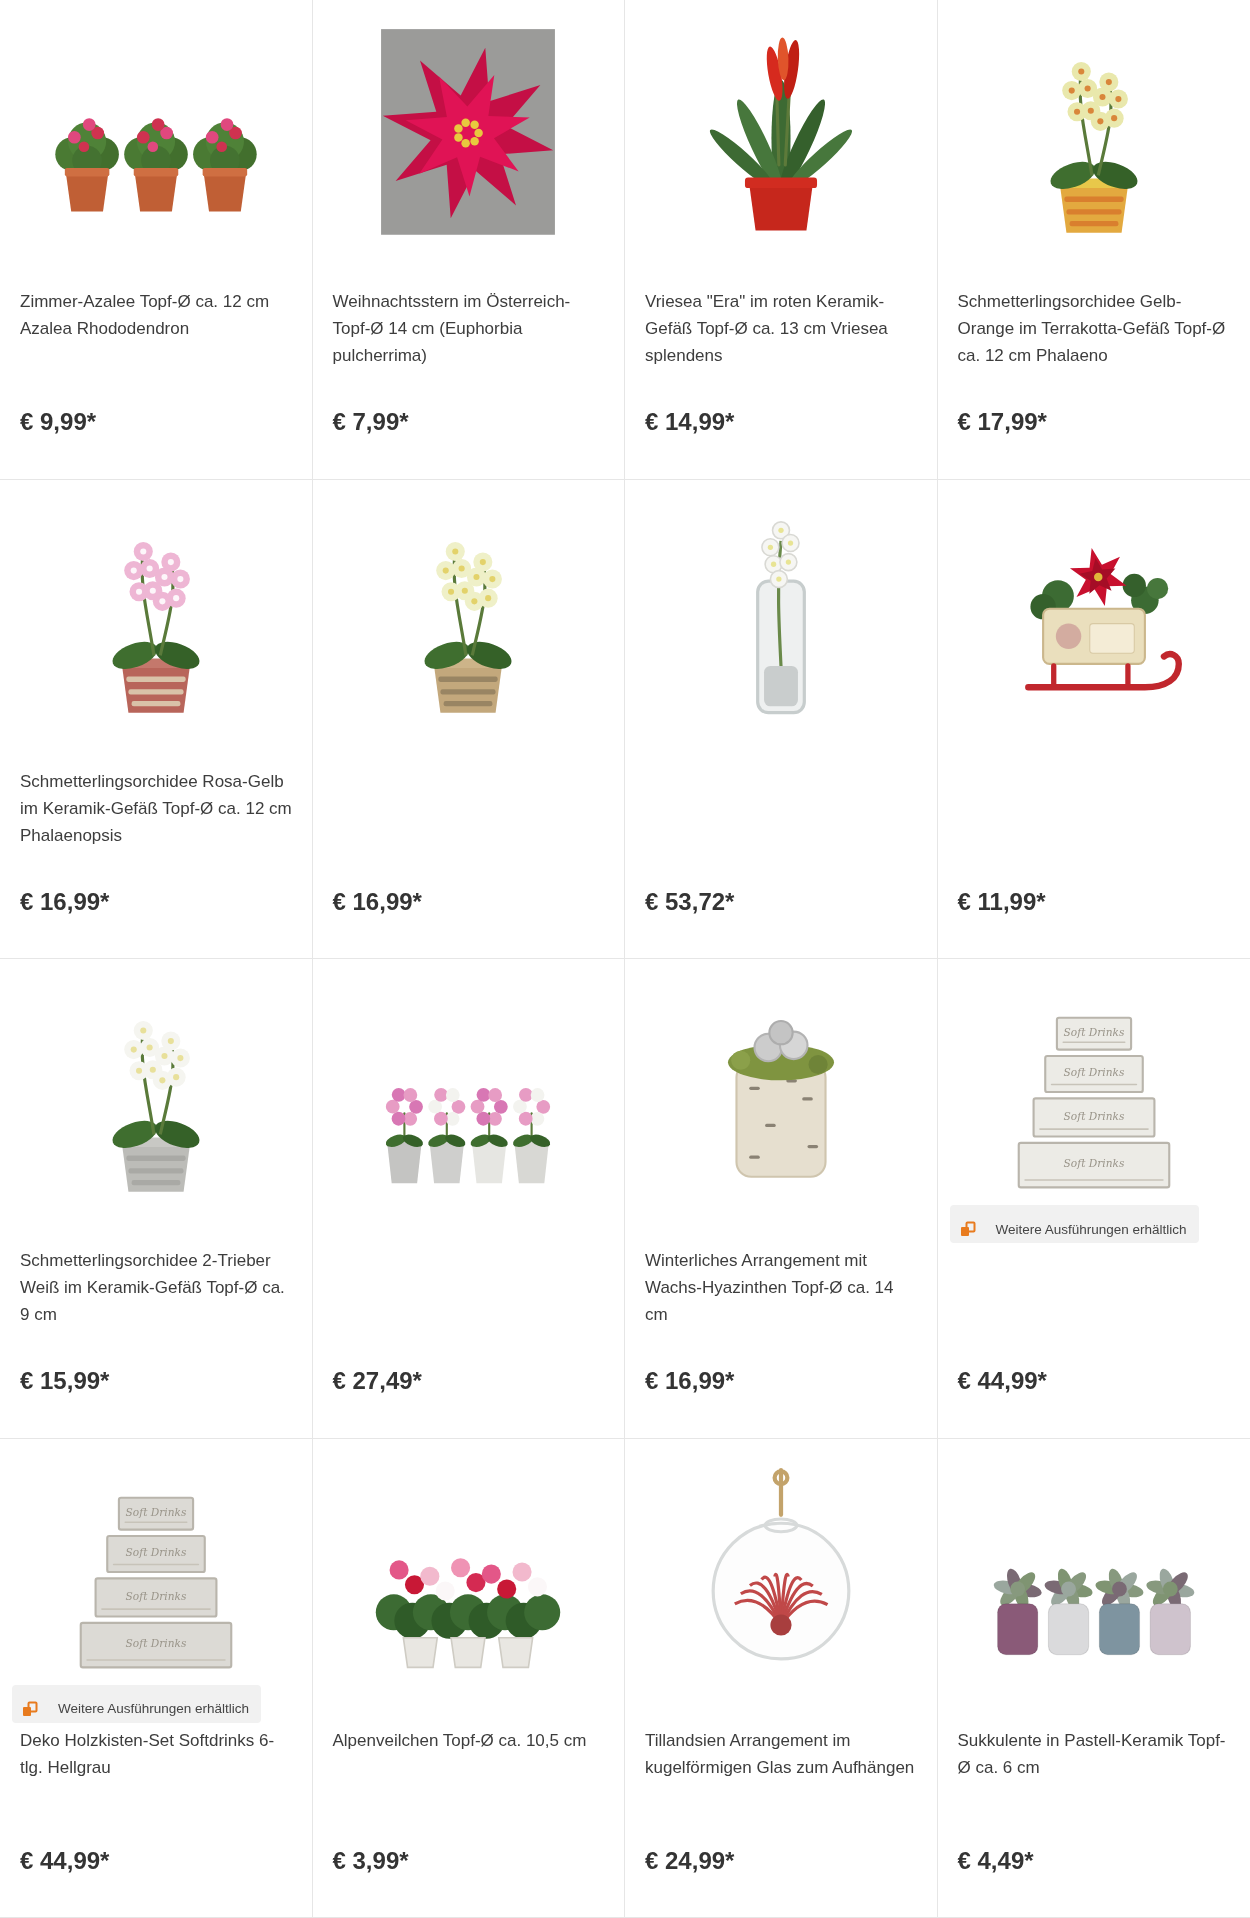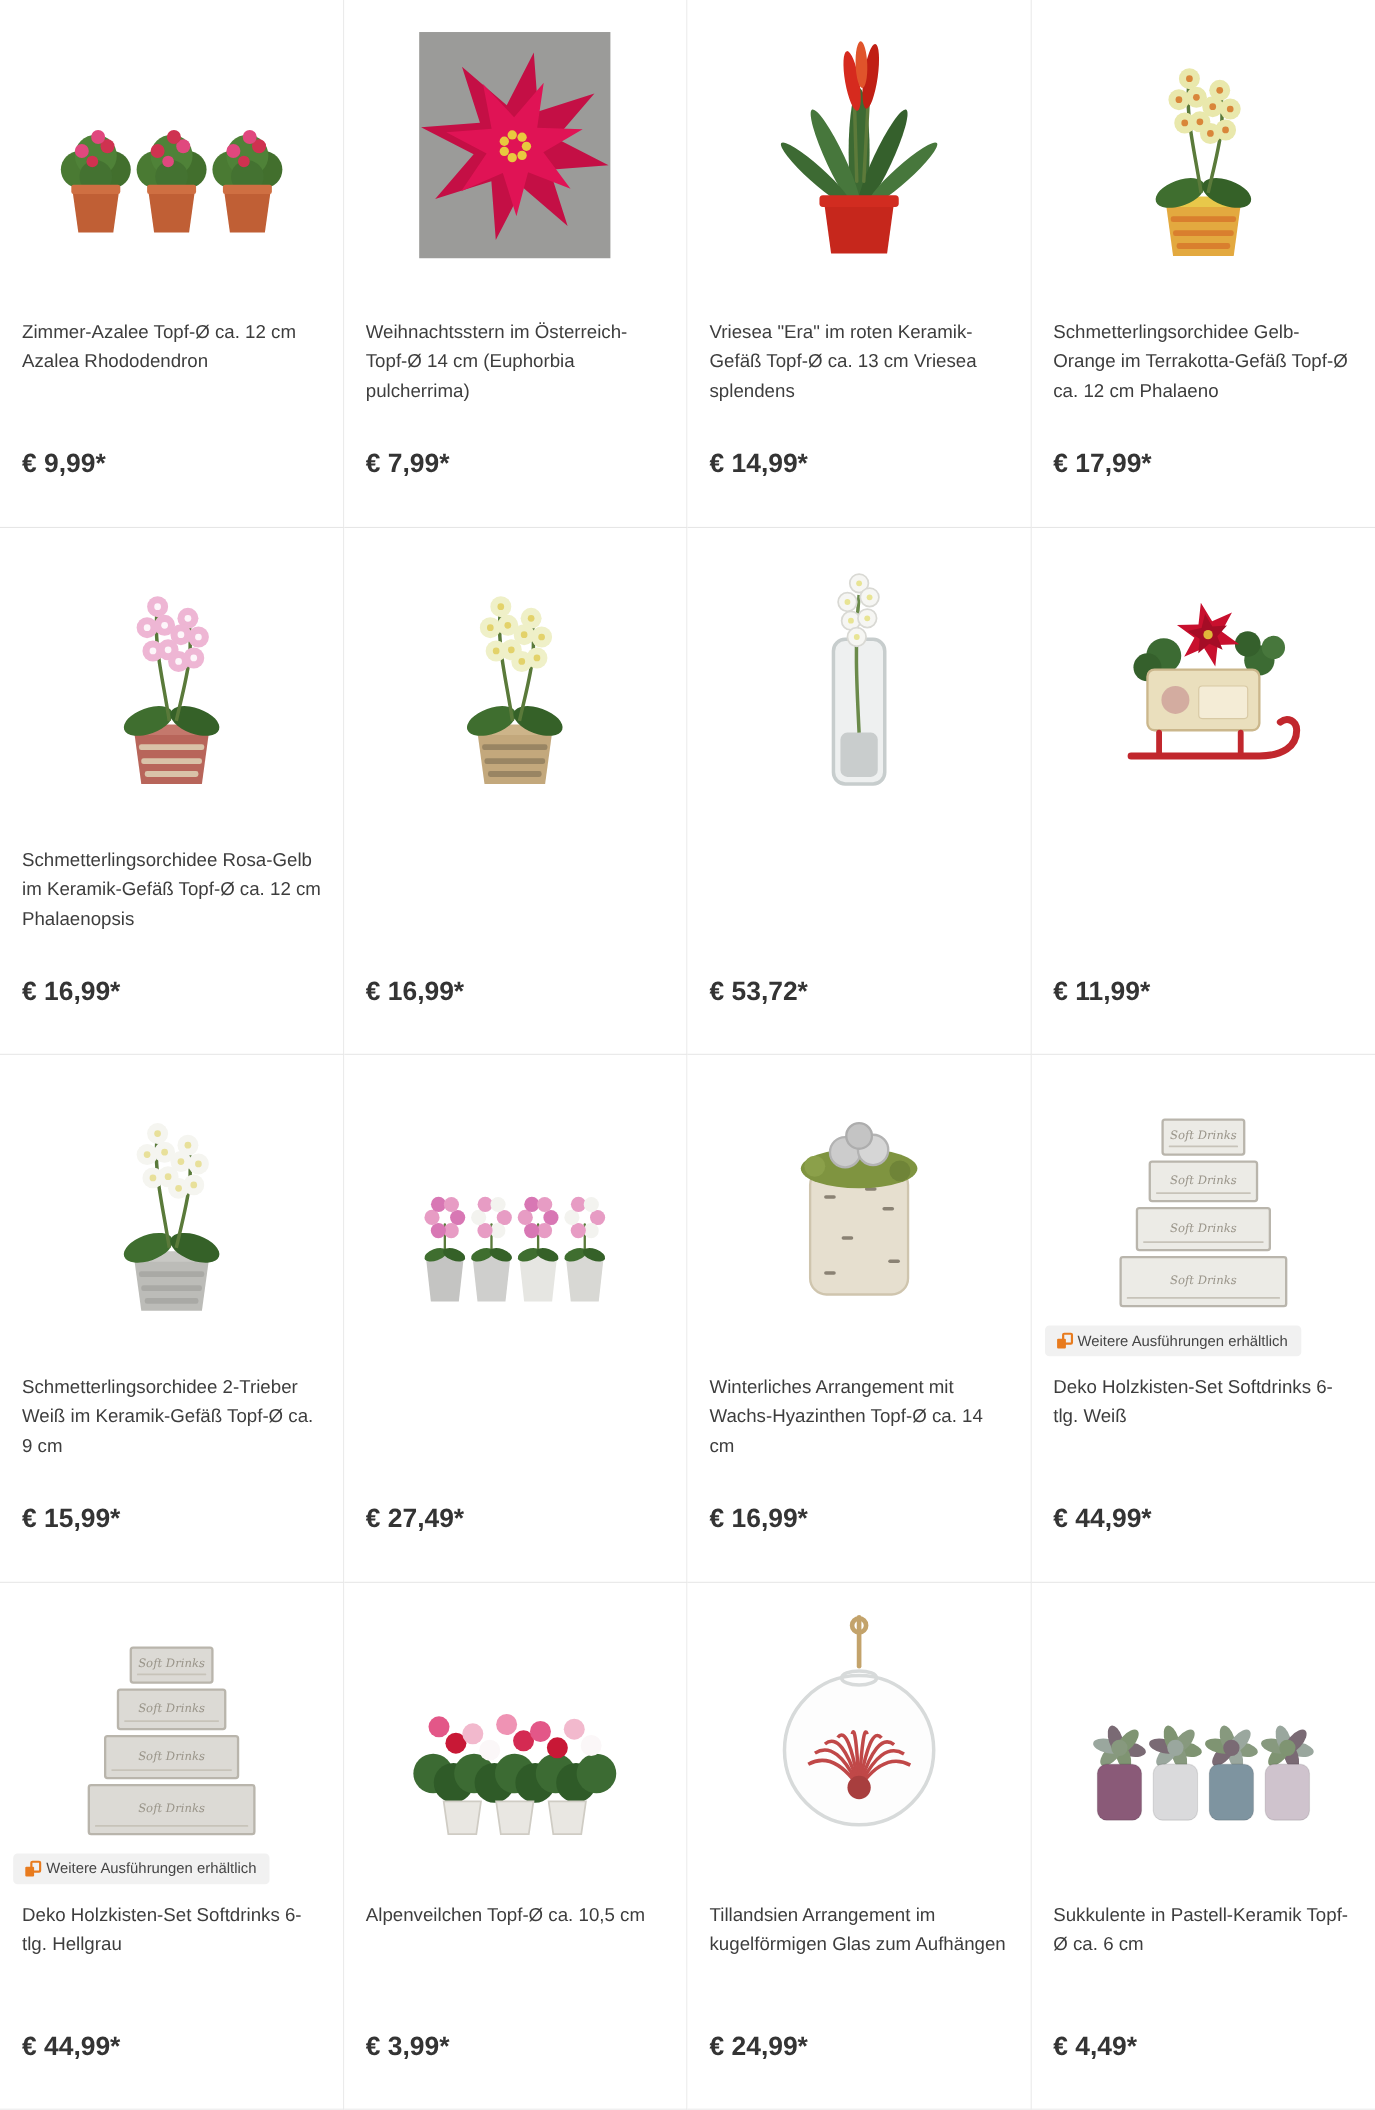--- a/index.html
+++ b/index.html
@@ -3,22 +3,22 @@
 <meta charset="utf-8">
 <style>
   html,body{margin:0;padding:0;background:#fff;}
   body{width:1250px;font-family:"Liberation Sans",sans-serif;}
   .grid{display:grid;grid-template-columns:repeat(4,312.5px);}
   .card{position:relative;height:479.5px;box-sizing:border-box;
         border-bottom:1px solid var(--divider,#e6e6e6);background:#fff;cursor:pointer;}
   .card:not(:nth-child(4n)){border-right:1px solid var(--divider,#e6e6e6);}
   .imgwrap{position:absolute;top:14px;left:0;right:0;height:238px;
            display:flex;align-items:center;justify-content:center;overflow:hidden;}
-  .badge{position:absolute;top:246px;left:12px;display:none;align-items:center;gap:4px;
-         background:var(--badge-bg,#f1f1f1);border-radius:4px;padding:6px 12px 6px 10px;
+  .badge{position:absolute;top:246px;left:12px;display:none;align-items:center;gap:20px;
+         background:var(--badge-bg,#f1f1f1);border-radius:4px;padding:16px 12px 6px 10px;
          font-size:13.5px;color:var(--badge-fg,#454545);white-space:nowrap;}
   .card.has-badge .badge{display:inline-flex;}
   .badge-icon{display:inline-flex;width:16px;height:16px;}
   .title{position:absolute;top:288px;left:20px;right:18px;margin:0;
          font-size:17px;font-weight:normal;color:var(--title,#3d3d3d);line-height:27px;}
   .price{position:absolute;top:408px;left:20px;
          font-size:24px;font-weight:bold;color:var(--price,#343434);}
 </style>
 </head>
 <body>
@@ -392,21 +392,20 @@
       </div>
     <div class="badge">
       <span class="badge-icon">
           <svg width="16" height="16" viewBox="0 0 16 16">
             <rect x="1" y="6" width="8" height="9" rx="1" fill="#e87b1e"></rect>
             <rect x="6.5" y="1.5" width="8" height="9" rx="1" fill="none" stroke="#e87b1e" stroke-width="2"></rect>
           </svg>
         </span>
       <span class="badge-label">Weitere Ausführungen erhältlich</span>
     </div>
-    <h3 class="title">Deko Holzkisten-Set Softdrinks 6-tlg. Weiß</h3>
     <div class="price">€ 44,99*</div>
   </article>
     <article class="card has-badge">
     <div class="imgwrap">
         <svg width="212" height="212" viewBox="0 0 200 200" role="img" aria-label="crates-gray-photo">
           <rect x="65" y="30" width="70" height="30" rx="2" fill="#dcdad5" stroke="#b9b5ac" stroke-width="2"></rect>
           <line x1="71" y1="53" x2="129" y2="53" stroke="#c7c3b9" stroke-width="1.5" stroke-linecap="round"></line>
           <text x="100" y="47" font-size="10" font-style="italic" fill="#9a958a" text-anchor="middle" font-family="DejaVu Serif, serif">Soft Drinks</text>
           <rect x="54" y="66" width="92" height="34" rx="2" fill="#dcdad5" stroke="#b9b5ac" stroke-width="2"></rect>
           <line x1="60" y1="93" x2="140" y2="93" stroke="#c7c3b9" stroke-width="1.5" stroke-linecap="round"></line>

